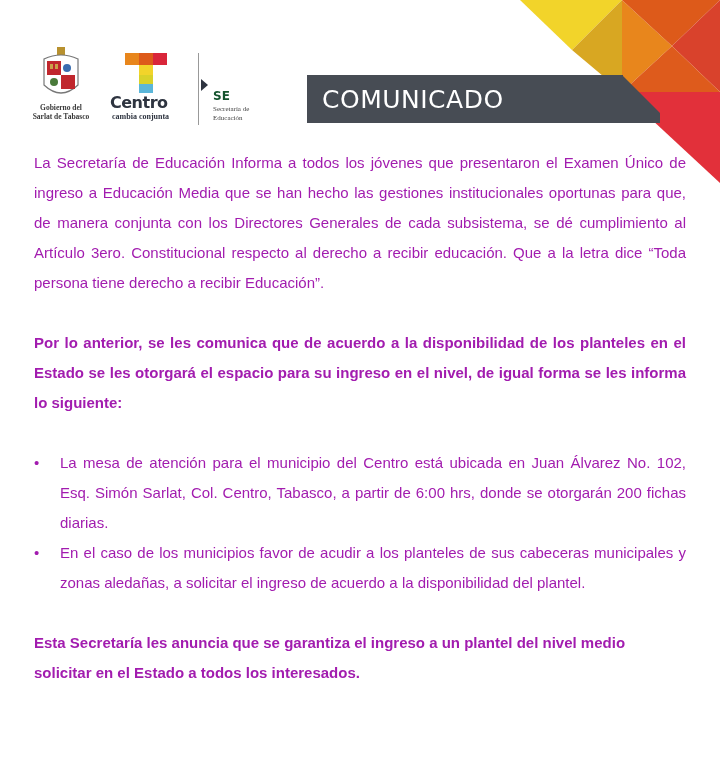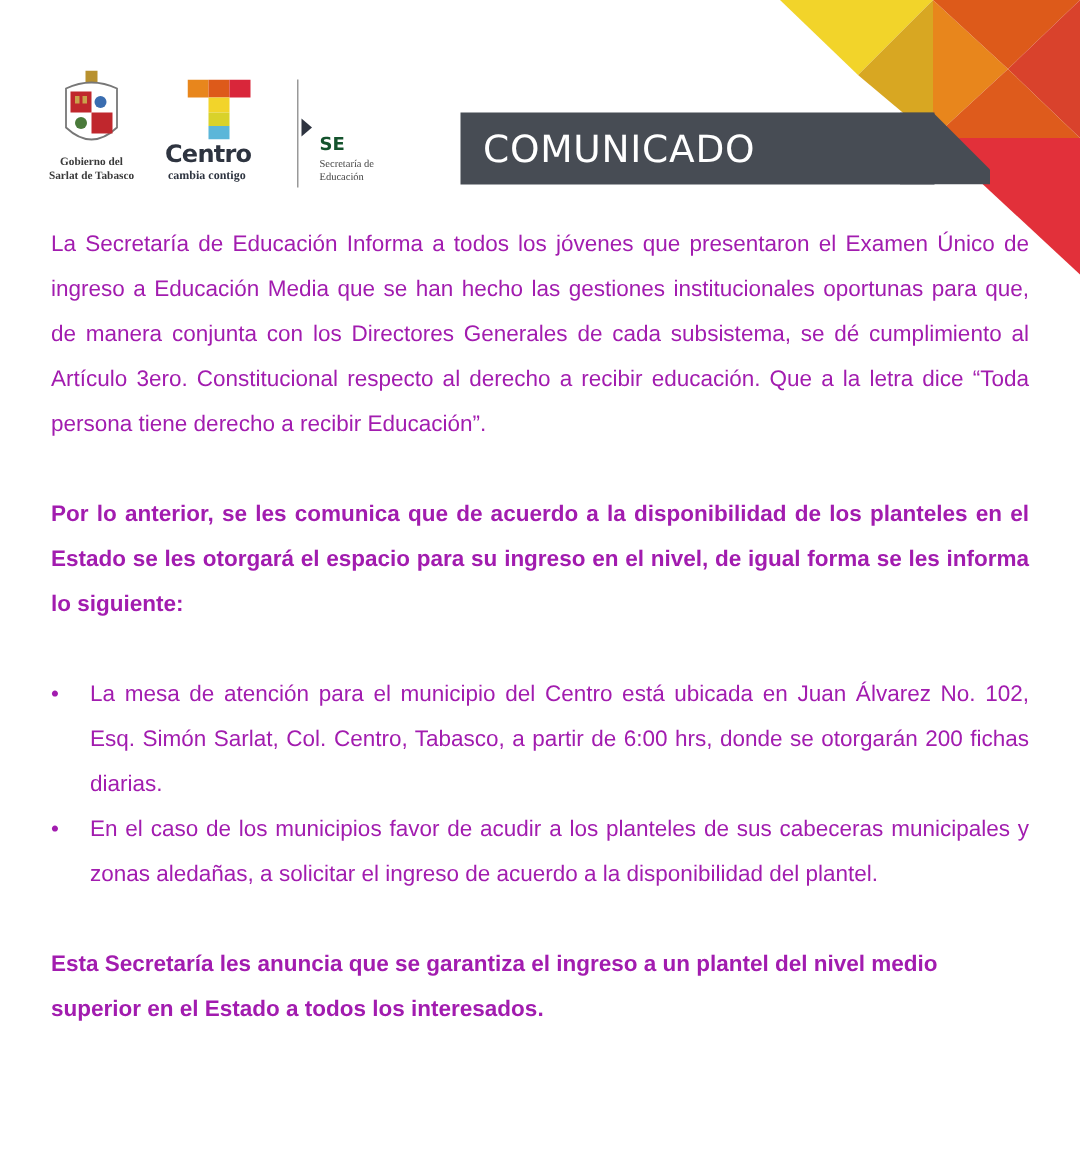--- a/index.html
+++ b/index.html
@@ -85,33 +85,33 @@
 
   <svg style="position:absolute;left:105px;top:8px;" width="44" height="40">
     <rect x="0" y="0" width="14" height="12" fill="#e8861c"></rect>
     <rect x="14" y="0" width="14" height="12" fill="#dd5a1a"></rect>
     <rect x="28" y="0" width="14" height="12" fill="#d9263a"></rect>
     <rect x="14" y="12" width="14" height="10" fill="#f2d42a"></rect>
     <rect x="14" y="22" width="14" height="9" fill="#d9d22a"></rect>
     <rect x="14" y="31" width="14" height="9" fill="#5bb6d9"></rect>
   </svg>
   <div class="tab-title">Centro</div>
-  <div class="tab-sub">cambia contigo</div>
+  <div class="tab-sub">cambia conjunta</div>
 
   <div class="divider"></div>
   <div class="arrow"></div>
 
   <div class="se-title">SE</div>
   <div class="se-sub">
     <div>Secretaría de</div>
     <div>Educación</div>
   </div>
 </div>
 
 <div class="content">
   <p class="para">La Secretaría de Educación Informa a todos los jóvenes que presentaron el Examen Único de ingreso a Educación Media que se han hecho las gestiones institucionales oportunas para que, de manera conjunta con los Directores Generales de cada subsistema, se dé cumplimiento al Artículo 3ero. Constitucional respecto al derecho a recibir educación. Que a la letra dice “Toda persona tiene derecho a recibir Educación”.</p>
   <p class="para">Por lo anterior, se les comunica que de acuerdo a la disponibilidad de los planteles en el Estado se les otorgará el espacio para su ingreso en el nivel, de igual forma se les informa lo siguiente:</p>
   <ul class="bullets">
     <li>La mesa de atención para el municipio del Centro está ubicada en Juan Álvarez No. 102, Esq. Simón Sarlat, Col. Centro, Tabasco, a partir de 6:00 hrs, donde se otorgarán 200 fichas diarias.</li>
     <li>En el caso de los municipios favor de acudir a los planteles de sus cabeceras municipales y zonas aledañas, a solicitar el ingreso de acuerdo a la disponibilidad del plantel.</li>
   </ul>
-  <p class="para closing">Esta Secretaría les anuncia que se garantiza el ingreso a un plantel del nivel medio superior en el Estado a todos los interesados.</p>
+  <p class="para closing">Esta Secretaría les anuncia que se garantiza el ingreso a un plantel del nivel medio solicitar en el Estado a todos los interesados.</p>
 </div>
 
 </body></html>

